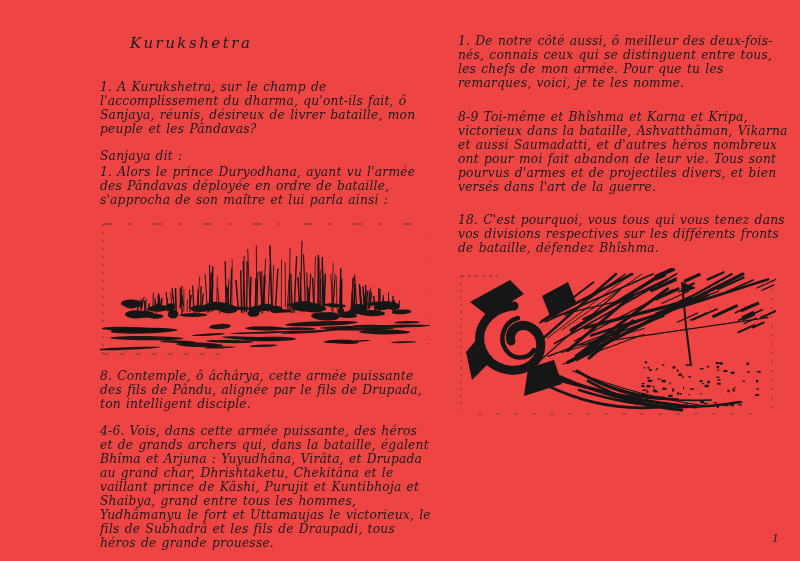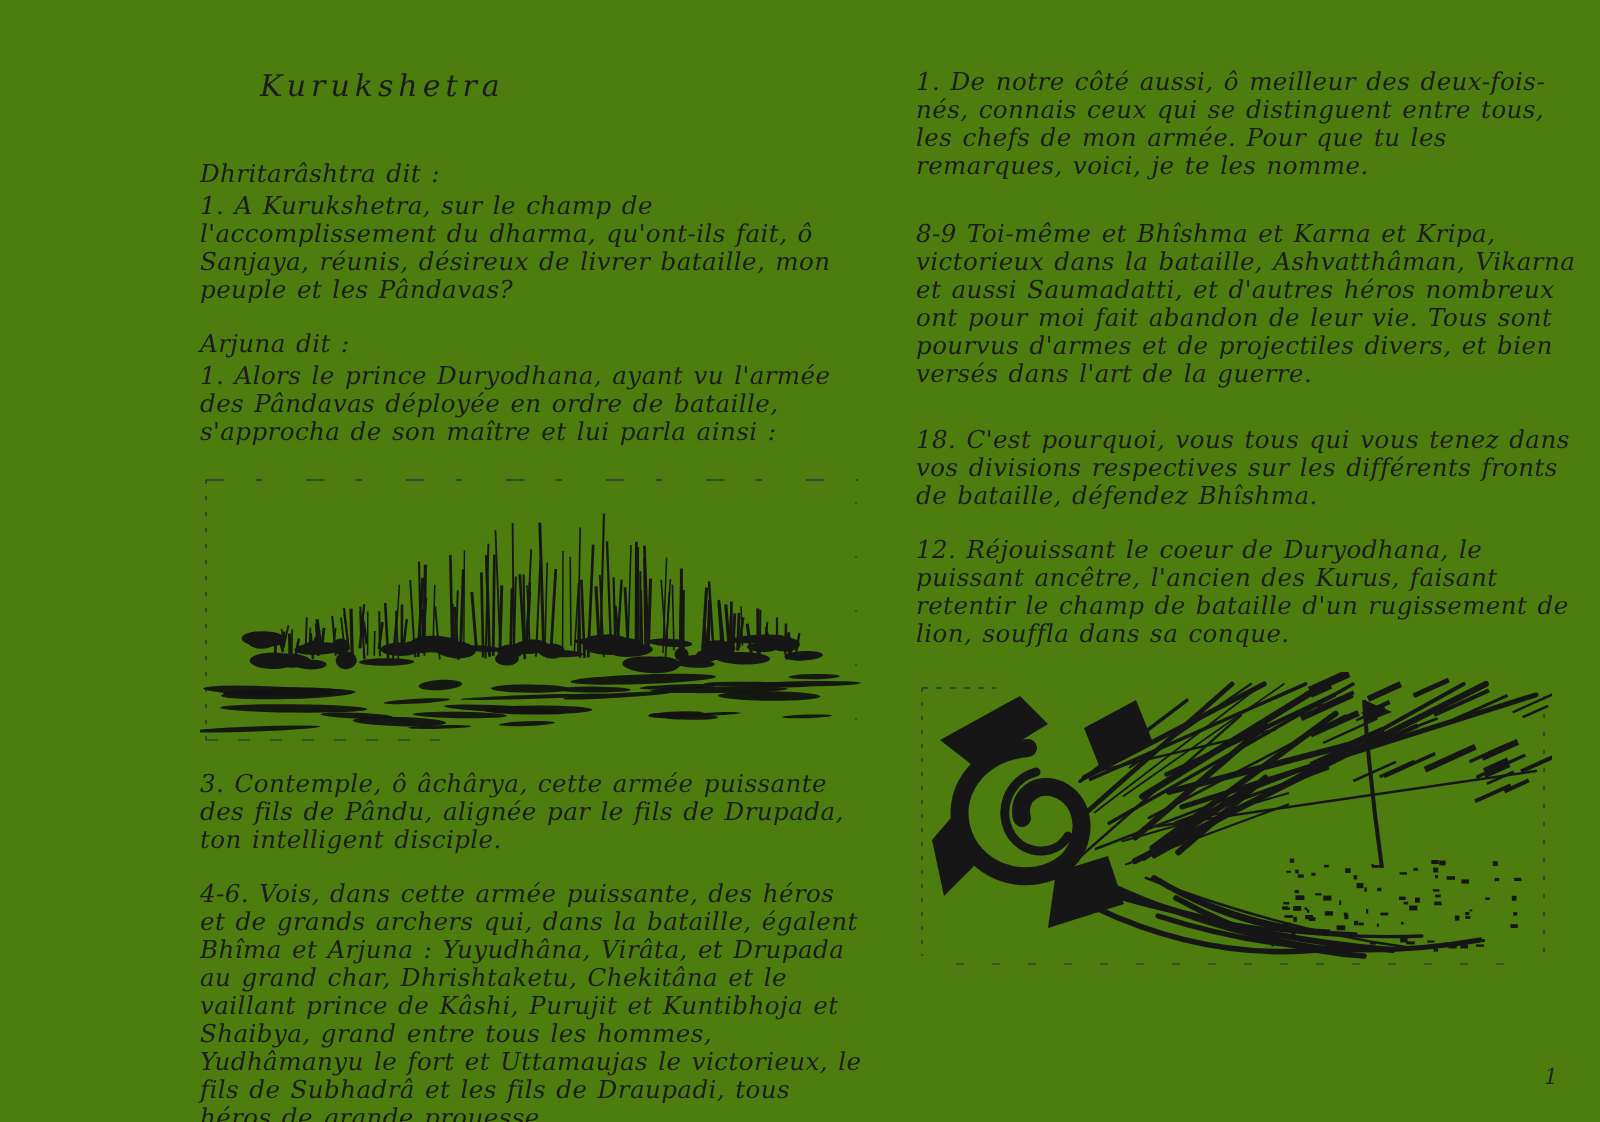--- a/index.html
+++ b/index.html
@@ -1,16 +1,16 @@
 <!DOCTYPE html>
 <html><head>
 <meta charset="utf-8">
 <style>
   html,body{margin:0;padding:0;background:#ffffff;}
-  .sheet{position:relative;width:800px;height:561px;background:#4d7c0f;overflow:hidden;
+  .sheet{position:relative;width:800px;height:561px;background:#ef4444;overflow:hidden;
          font-family:"DejaVu Serif", serif;color:#1c1c1c;}
   .page{position:absolute;}
   .page-left{left:100px;top:28px;width:334px;}
   .page-right{left:458px;top:34px;width:334px;}
   .title{font-style:italic;font-size:15px;letter-spacing:2.5px;margin:6px 0 28px 30px;}
   .hand{font-style:italic;font-size:12.3px;line-height:14px;margin:0 0 13px 0;
         word-spacing:1px;letter-spacing:.2px;}
   .speaker{margin-bottom:2px;}
   figure{margin:0;padding:0;}
   .fig-army{margin:0 0 11px 0;}
@@ -19,24 +19,23 @@
   .page-number{position:absolute;left:772px;top:532px;font-style:italic;font-size:11px;color:#222;}
 </style>
 </head>
 <body>
 
 <div class="sheet">
 
   <section class="page page-left">
     <div class="title">Kurukshetra</div>
 
-    <p class="hand speaker">Dhritarâshtra dit :</p>
     <p class="hand">1. A Kurukshetra, sur le champ de l'accomplissement du dharma, qu'ont-ils fait, ô Sanjaya, réunis, désireux de livrer bataille, mon peuple et les Pândavas?</p>
 
-    <p class="hand speaker">Arjuna dit :</p>
+    <p class="hand speaker">Sanjaya dit :</p>
     <p class="hand">1. Alors le prince Duryodhana, ayant vu l'armée des Pândavas déployée en ordre de bataille, s'approcha de son maître et lui parla ainsi :</p>
 
     <figure class="fig-army" aria-label="Ink drawing of a distant army bristling with raised spears on the horizon">
       <svg id="army-svg" width="332" height="138" viewBox="0 0 332 138">
           <line x1="3" y1="4" x2="329" y2="4" stroke="#333" stroke-width="1" stroke-dasharray="9 16 3 22" opacity="0.75"></line>
           <line x1="3" y1="4" x2="3" y2="134" stroke="#333" stroke-width="1" stroke-dasharray="2 6" opacity="0.7"></line>
           <line x1="3" y1="134" x2="120" y2="134" stroke="#333" stroke-width="1" stroke-dasharray="6 10" opacity="0.6"></line>
           <line x1="328" y1="15" x2="328" y2="130" stroke="#333" stroke-width="1" stroke-dasharray="1 26" opacity="0.6"></line>
           <line x1="97.5" y1="90.9" x2="99.7" y2="56.3" stroke="#161616" stroke-width="0.74"></line>
           <line x1="261.6" y1="86.4" x2="259.5" y2="65.5" stroke="#161616" stroke-width="1.59"></line>
@@ -240,29 +239,28 @@
           <ellipse cx="284.6" cy="112.0" rx="25.6" ry="2.4" fill="#121212" transform="rotate(0.5 284.6 112.0)" opacity="0.95"></ellipse>
           <ellipse cx="239.1" cy="107.4" rx="19.4" ry="1.2" fill="#121212" transform="rotate(-2.1 239.1 107.4)" opacity="0.95"></ellipse>
           <ellipse cx="33.7" cy="109.5" rx="32.1" ry="2.4" fill="#121212" transform="rotate(2.2 33.7 109.5)" opacity="0.95"></ellipse>
           <ellipse cx="99.7" cy="124.8" rx="23.4" ry="2.3" fill="#121212" transform="rotate(1.6 99.7 124.8)" opacity="0.95"></ellipse>
           <ellipse cx="130.0" cy="121.5" rx="23.6" ry="1.6" fill="#121212" transform="rotate(0.9 130.0 121.5)" opacity="0.95"></ellipse>
           <ellipse cx="256.9" cy="121.0" rx="13.6" ry="0.8" fill="#121212" transform="rotate(-2.3 256.9 121.0)" opacity="0.95"></ellipse>
           <ellipse cx="307.1" cy="102.3" rx="12.8" ry="1.3" fill="#121212" transform="rotate(-0.7 307.1 102.3)" opacity="0.95"></ellipse>
         </svg>
     </figure>
 
-    <p class="hand">3. Contemple, ô âchârya, cette armée puissante des fils de Pându, alignée par le fils de Drupada, ton intelligent disciple.</p>
+    <p class="hand">8. Contemple, ô âchârya, cette armée puissante des fils de Pându, alignée par le fils de Drupada, ton intelligent disciple.</p>
     <p class="hand">4-6. Vois, dans cette armée puissante, des héros et de grands archers qui, dans la bataille, égalent Bhîma et Arjuna : Yuyudhâna, Virâta, et Drupada au grand char, Dhrishtaketu, Chekitâna et le vaillant prince de Kâshi, Purujit et Kuntibhoja et Shaibya, grand entre tous les hommes, Yudhâmanyu le fort et Uttamaujas le victorieux, le fils de Subhadrâ et les fils de Draupadi, tous héros de grande prouesse.</p>
   </section>
 
   <section class="page page-right">
     <p class="hand" style="margin-bottom:20px">1. De notre côté aussi, ô meilleur des deux-fois-nés, connais ceux qui se distinguent entre tous, les chefs de mon armée. Pour que tu les remarques, voici, je te les nomme.</p>
     <p class="hand" style="margin-bottom:19px">8-9 Toi-même et Bhîshma et Karna et Kripa, victorieux dans la bataille, Ashvatthâman, Vikarna et aussi Saumadatti, et d'autres héros nombreux ont pour moi fait abandon de leur vie. Tous sont pourvus d'armes et de projectiles divers, et bien versés dans l'art de la guerre.</p>
     <p class="hand">18. C'est pourquoi, vous tous qui vous tenez dans vos divisions respectives sur les différents fronts de bataille, défendez Bhîshma.</p>
-    <p class="hand" style="margin-bottom:12px">12. Réjouissant le coeur de Duryodhana, le puissant ancêtre, l'ancien des Kurus, faisant retentir le champ de bataille d'un rugissement de lion, souffla dans sa conque.</p>
 
     <figure class="fig-conch" aria-label="Expressionist ink drawing of a conch being blown, with radiating strokes">
       <svg id="conch-svg" width="318" height="150" viewBox="0 0 318 150">
           <line x1="3" y1="8" x2="3" y2="142" stroke="#333" stroke-width="1" stroke-dasharray="2 5" opacity="0.7"></line>
           <line x1="3" y1="8" x2="40" y2="8" stroke="#333" stroke-width="1" stroke-dasharray="3 4" opacity="0.7"></line>
           <line x1="314" y1="12" x2="314" y2="140" stroke="#333" stroke-width="1" stroke-dasharray="2 7" opacity="0.7"></line>
           <line x1="20" y1="146" x2="300" y2="146" stroke="#333" stroke-width="1" stroke-dasharray="4 14" opacity="0.55"></line>
           <path d="M56,38 C30,40 16,62 24,82 C32,102 58,108 74,96 C86,86 86,66 72,59 C61,54 50,62 53,73" fill="none" stroke="#161616" stroke-width="9" stroke-linecap="round"></path>
           <path d="M60,50 C46,54 40,70 48,82 C55,92 70,92 76,82" fill="none" stroke="#161616" stroke-width="4.5" stroke-linecap="round"></path>
           <path d="M12,34 L52,12 L66,26 L30,48 Z" fill="#161616"></path>

